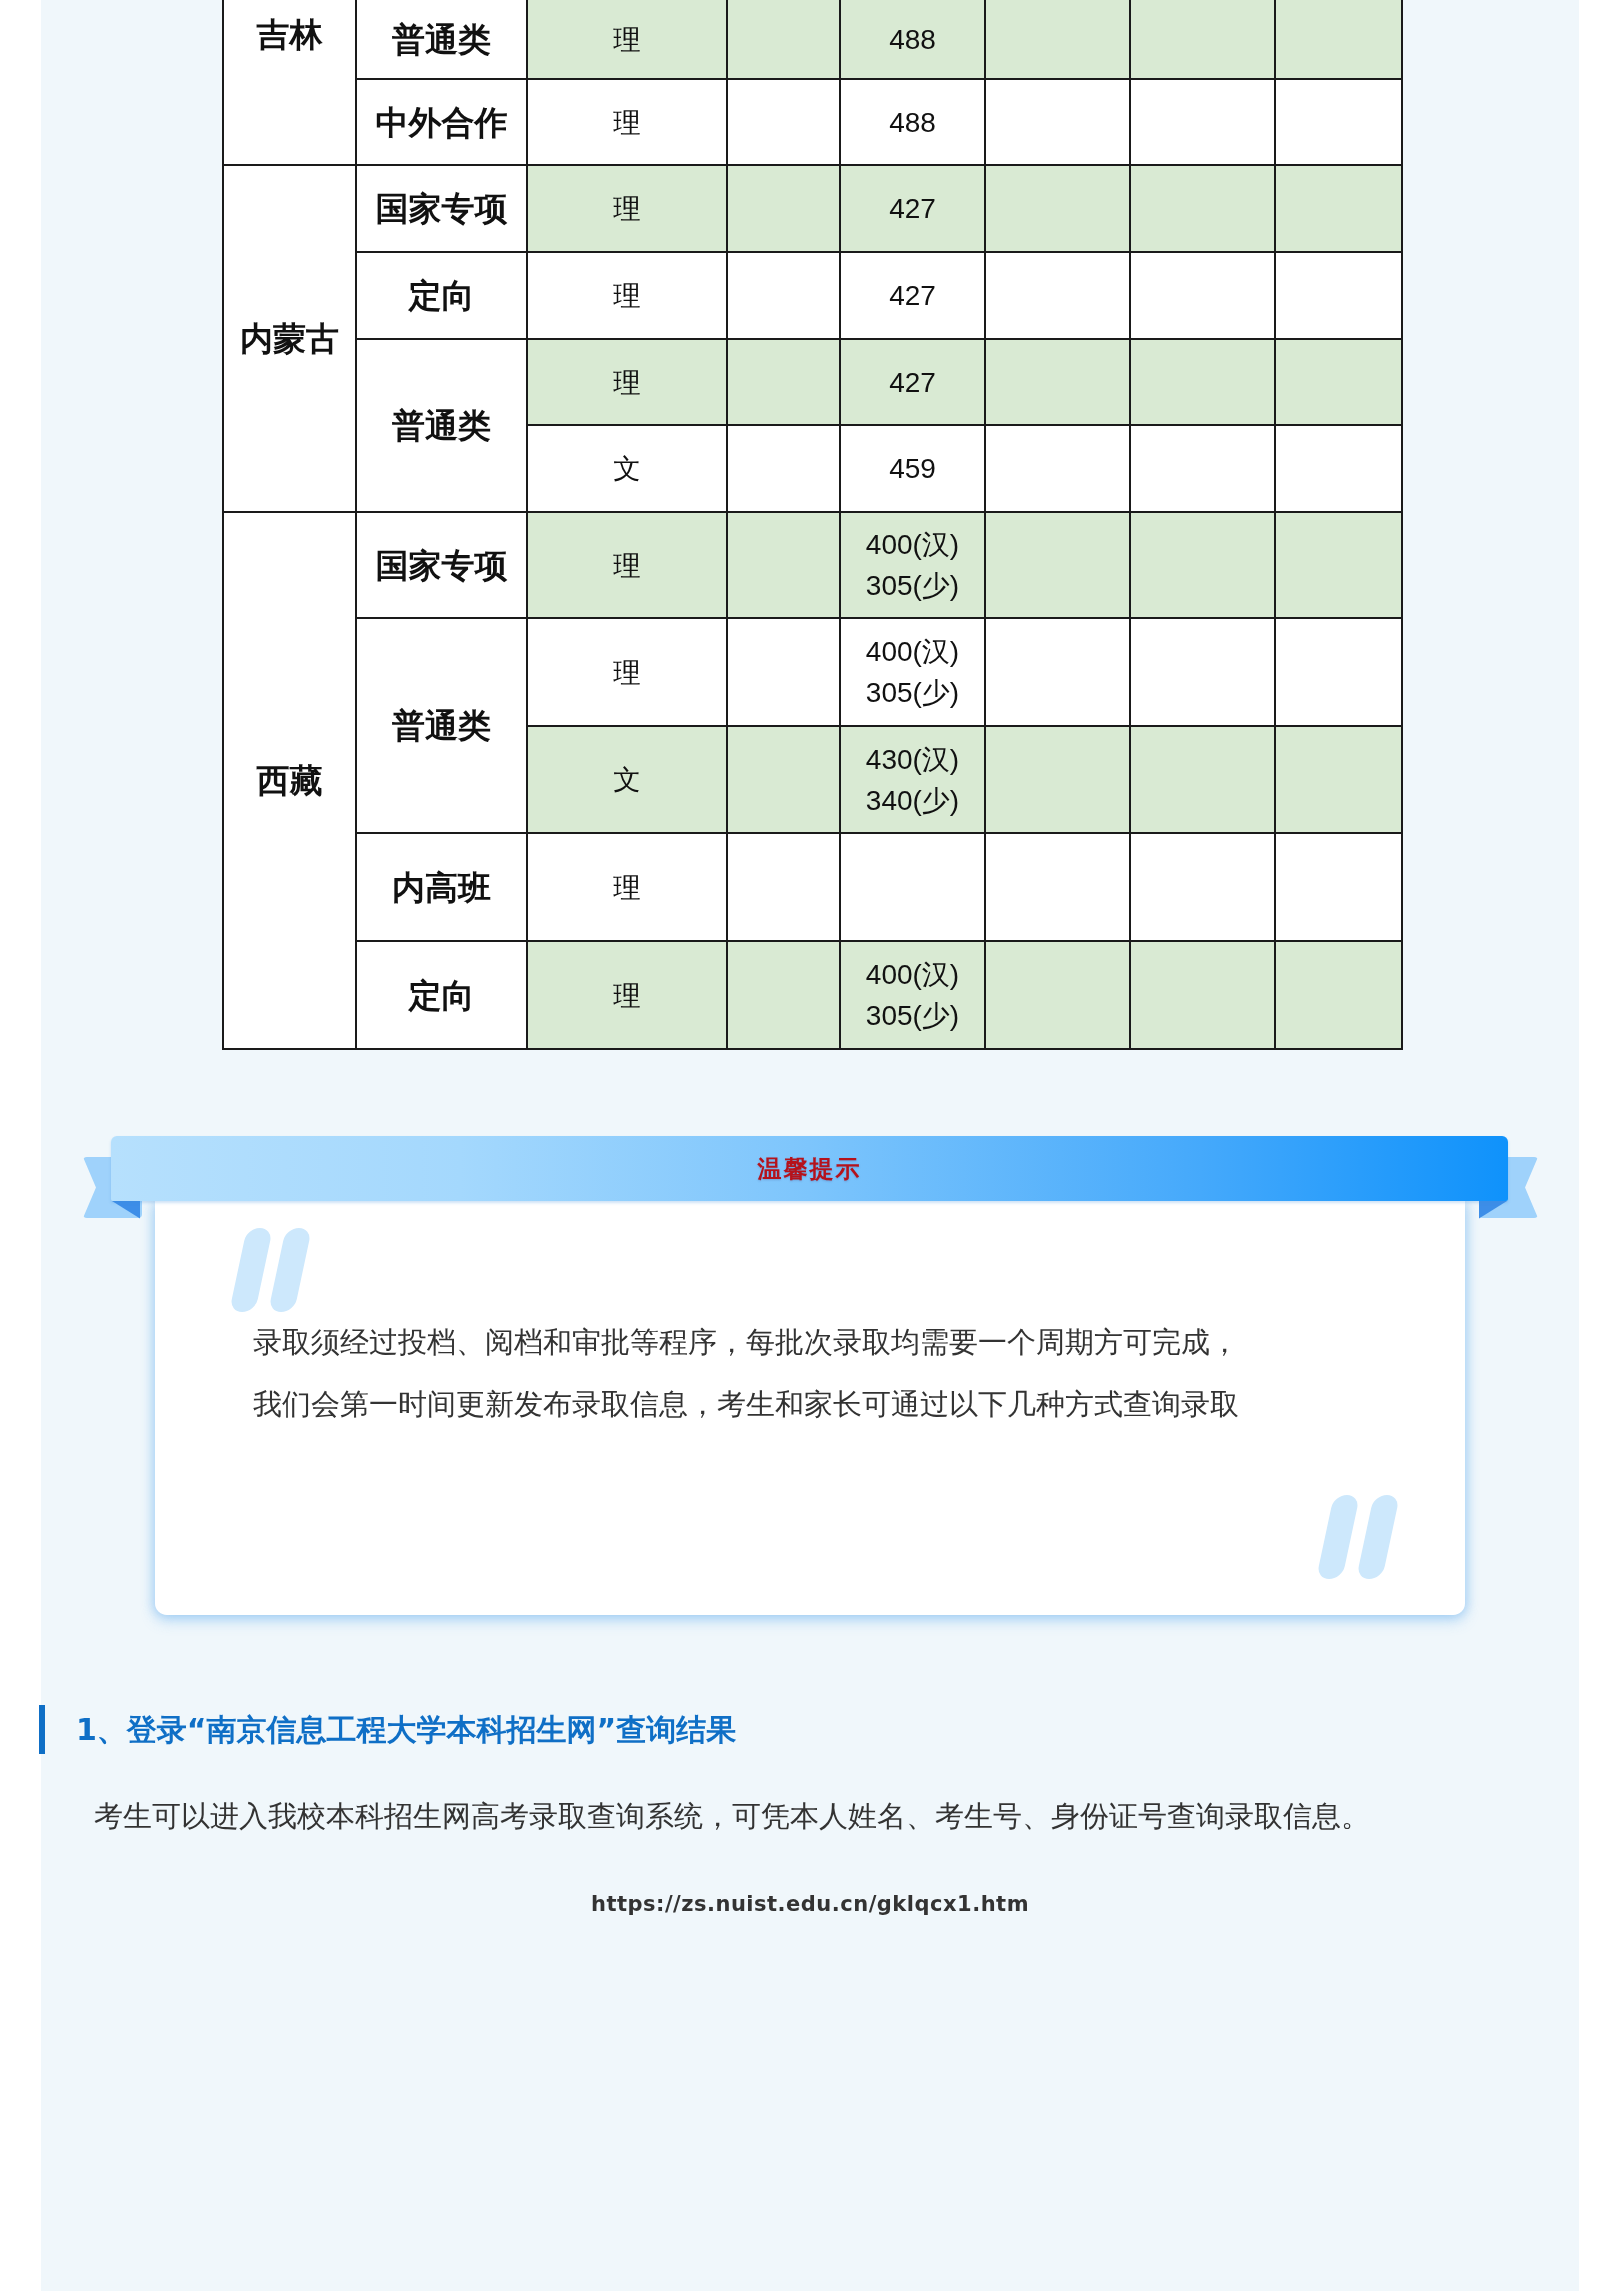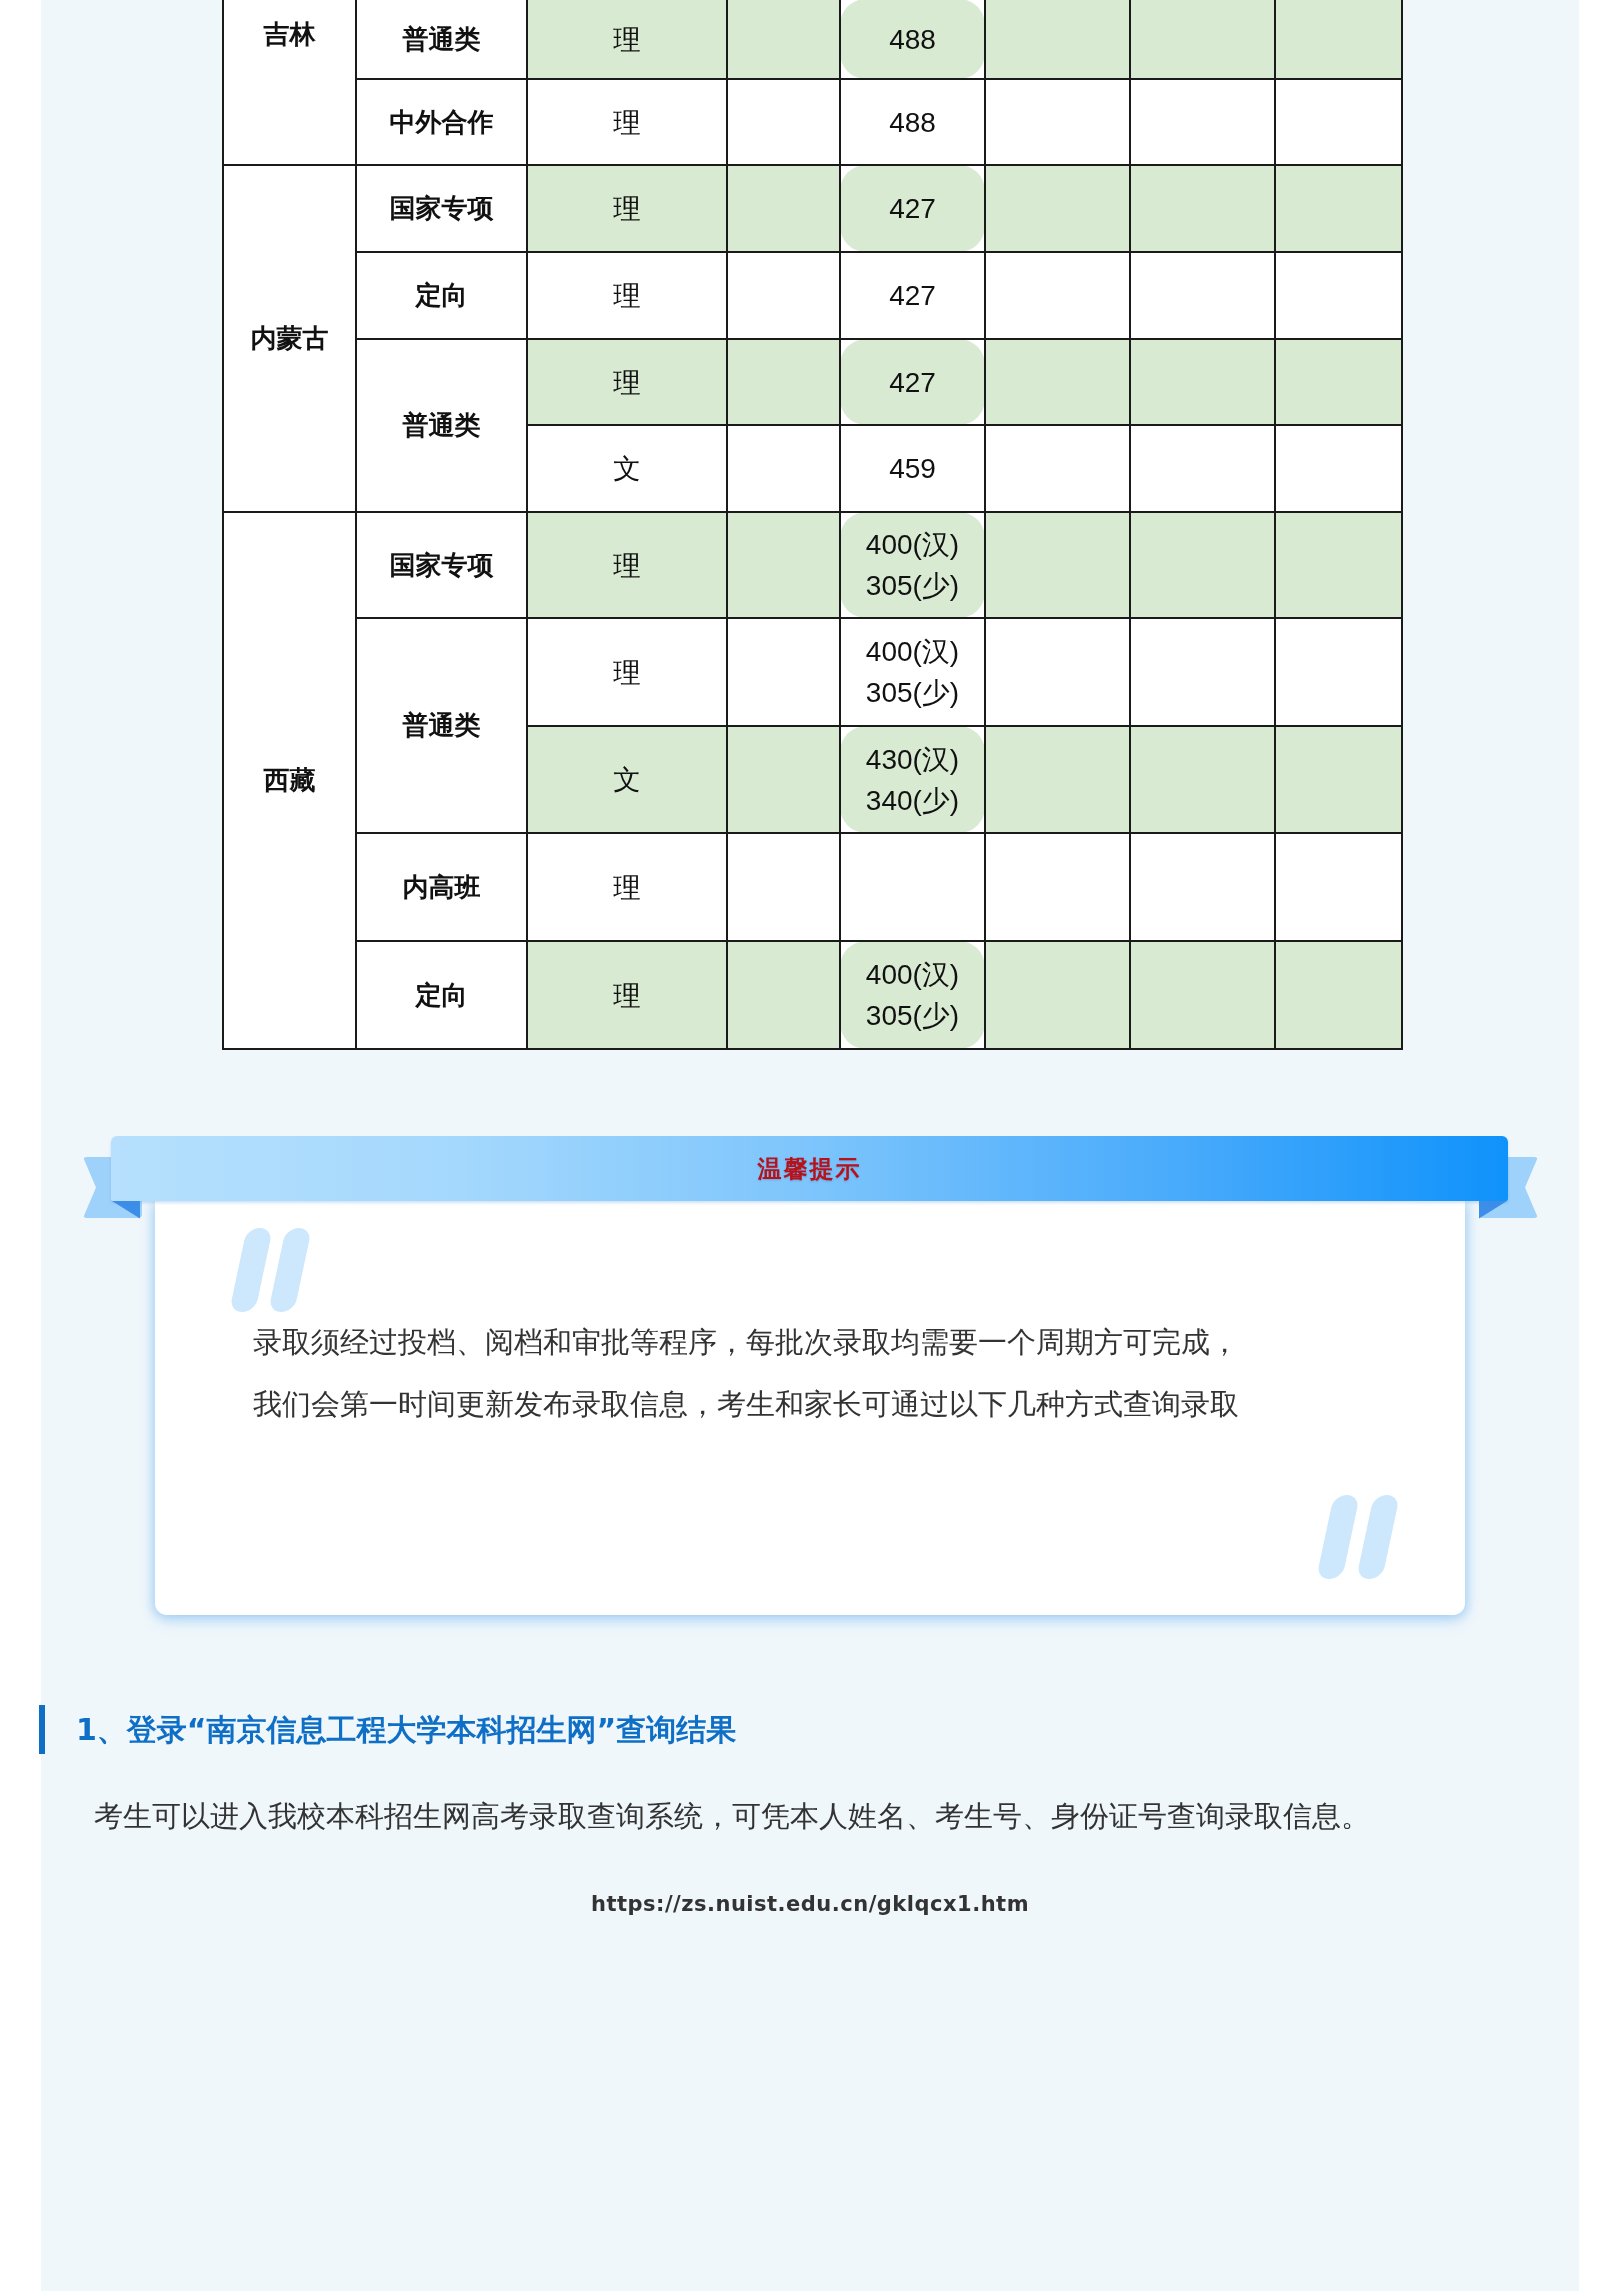--- a/index.html
+++ b/index.html
@@ -19,26 +19,26 @@
     background:#ffffff;
   }
   .score-table td {
     border:2px solid #1a1a1a;
     text-align:center; vertical-align:middle;
     padding:0; color:#111;
     font-size:27.4px; line-height:41px;
     font-family:"Liberation Sans","DejaVu Sans",sans-serif;
   }
   .score-table td.prov, .score-table td.type {
-    font-weight:bold; font-size:26px;
+    font-weight:bold; font-size:33px;
     font-family:"DejaVu Sans",sans-serif;
     margin-left:28px;
   }
   .score-table td.subj { font-family:"DejaVu Sans",sans-serif; font-size:27.4px; }
-  .score-table td.score { font-size:28px; line-height:41px;border-radius:26px; }
+  .score-table td.score { font-size:28px; line-height:41px; }
   .score-table tr.g td.shade { background:#d9ead3; }
 
   
   .hint-card {
     position:absolute; left:155px; top:1201px; width:1310px; height:414px;
     background:#ffffff; border-radius:0 0 11.8px 11.8px;
     box-shadow:0 5.9px 13.7px rgba(120,185,240,0.45), -3.9px 0 9.8px rgba(150,200,245,0.35), 3.9px 0 9.8px rgba(150,200,245,0.35);
   }
   .ribbon-tail {
     position:absolute; top:1157px; width:59px; height:61px;

